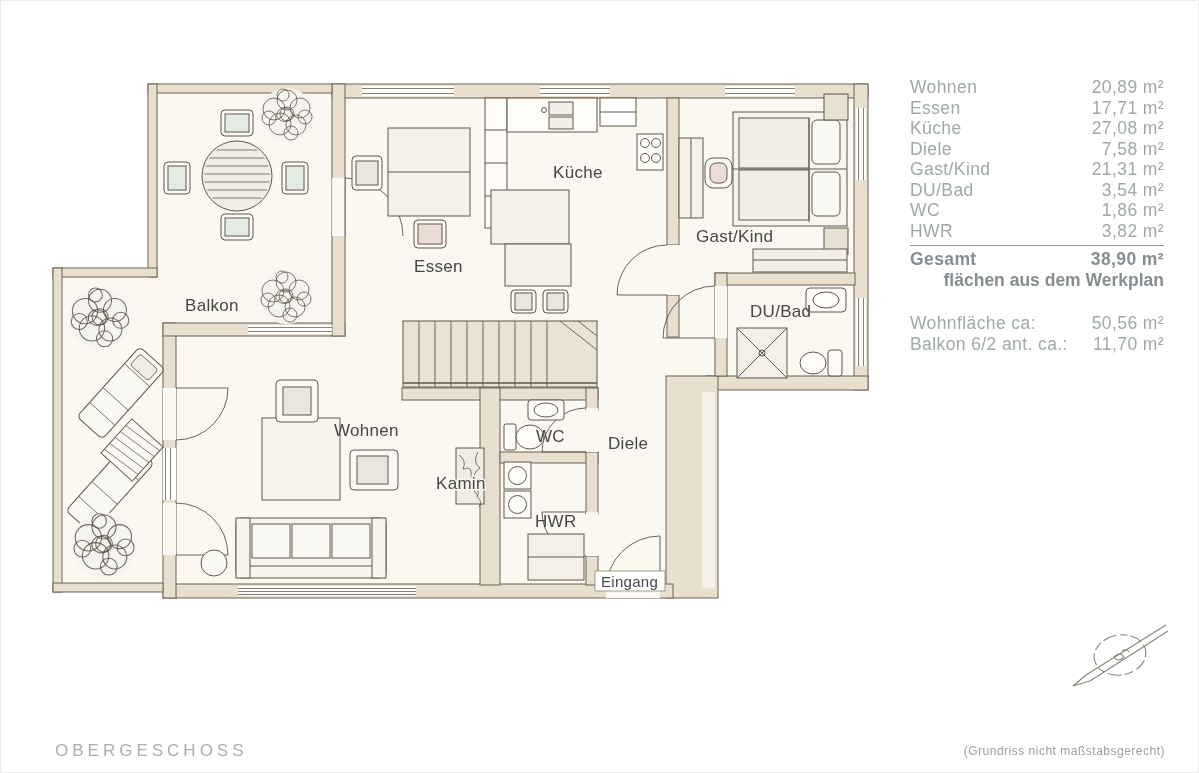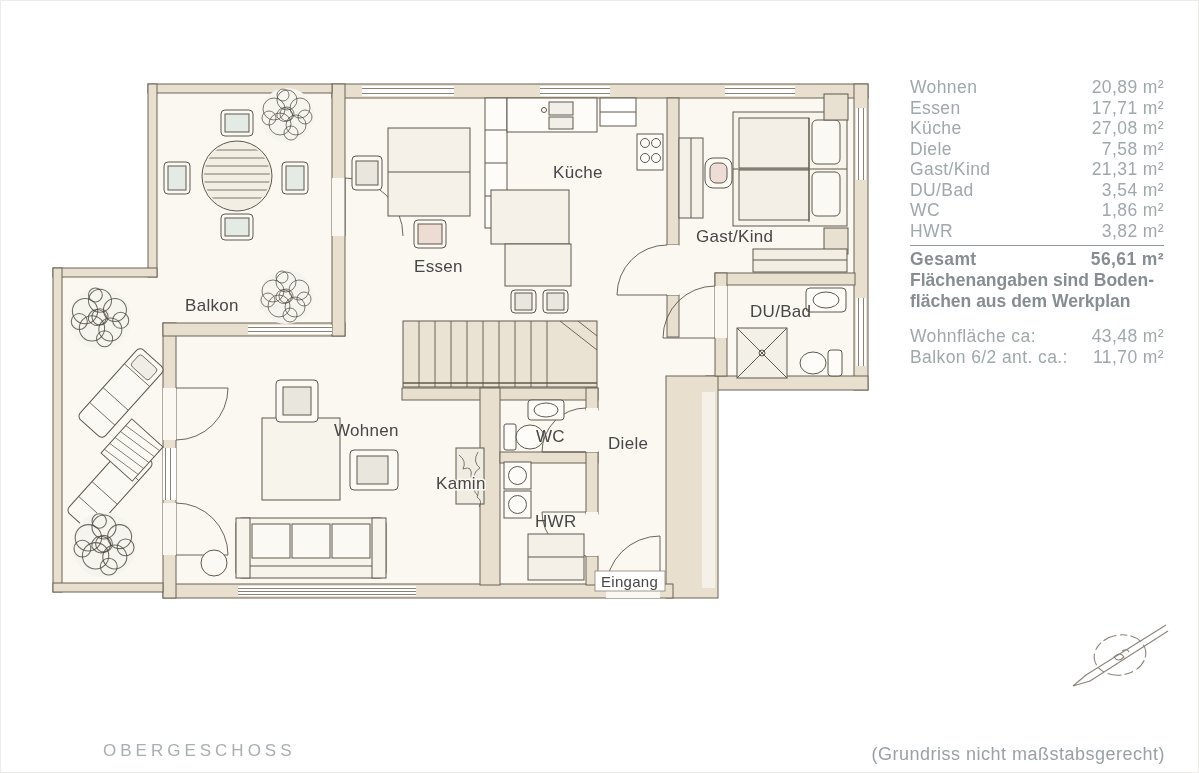--- a/index.html
+++ b/index.html
@@ -9,28 +9,28 @@
   }
   .frame{position:absolute;inset:0;border:1px solid #edecE8;pointer-events:none;}
   svg text{font-family:"Liberation Sans","DejaVu Sans",sans-serif;fill:#474747;}
   .room-label{font-size:17px;letter-spacing:.3px;}
   .room-label.small{font-size:15px;}
 
   
   .area-panel{position:absolute;left:910px;top:77px;width:254px;color:#9fa8ab;}
   .area-panel .row{display:flex;justify-content:space-between;font-size:17.5px;line-height:20.5px;letter-spacing:.4px;}
   .area-panel .sep{border-top:1.5px solid #8f979b;margin:4px 0 3px 0;}
-  .bold{font-weight:700;color:#868e91;}
+  .bold{font-weight:700;color:#868e91;text-align:right;}
   .note{font-size:17.5px;line-height:21px;}
-  .summary{margin-top:14px;}
+  .summary{margin-top:22px;}
   .summary .row{line-height:21.5px;}
 
   
-  .footer-left{position:absolute;left:55px;top:741px;font-size:17px;letter-spacing:4px;color:#a9aeb1;margin-left:48px;}
-  .footer-right{position:absolute;right:34px;top:744px;font-size:18px;letter-spacing:.5px;color:#99a1a5;}
+  .footer-left{position:absolute;left:55px;top:741px;font-size:17px;letter-spacing:4px;color:#a9aeb1;}
+  .footer-right{position:absolute;right:34px;top:744px;font-size:12px;letter-spacing:.5px;color:#99a1a5;}
 </style>
 </head>
 <body>
 
 <div class="frame"></div>
 
 <svg width="1199" height="773" viewBox="0 0 1199 773" style="position:absolute;left:0;top:0;">
   <defs>
     <g id="tree">
       <circle cx="0" cy="0" r="27" fill="#f5f4ee" stroke="none"></circle>
@@ -364,28 +364,27 @@
       <span>WC</span>
       <span>1,86 m²</span>
     </div>
   <div class="row">
       <span>HWR</span>
       <span>3,82 m²</span>
     </div>
   <div class="sep"></div>
   <div class="row bold">
       <span>Gesamt</span>
-      <span>56,61 m²</span>
-    </div>
-  <div class="note bold">Flächenangaben sind Boden-</div>
+      <span>38,90 m²</span>
+    </div>
   <div class="note bold">flächen aus dem Werkplan</div>
   <div class="summary">
     <div class="row">
         <span>Wohnfläche ca:</span>
-        <span>43,48 m²</span>
+        <span>50,56 m²</span>
       </div>
     <div class="row">
         <span>Balkon 6/2 ant. ca.:</span>
         <span>11,70 m²</span>
       </div>
   </div>
 </div>
 
 <div class="footer-left">OBERGESCHOSS</div>
 <div class="footer-right">(Grundriss nicht maßstabsgerecht)</div>

